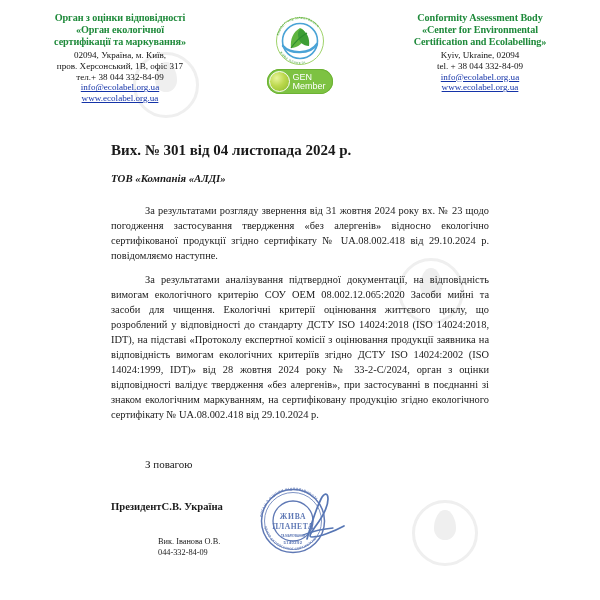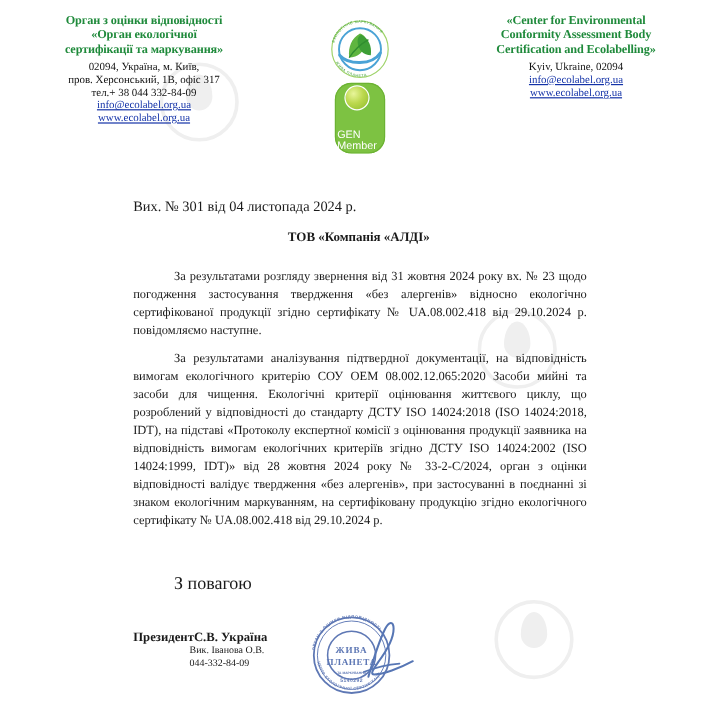--- a/index.html
+++ b/index.html
@@ -81,26 +81,25 @@
     display: flex;
     flex-direction: column;
     align-items: center;
     padding-top: 0px;
   }
   .logo-leaf { display: block; }
   .gen-badge {
     margin-top: 3px;
     display: flex;
     align-items: center;
-    gap: 16px;
+    gap: 2px;
     background: #7dc242;
     border-radius: 14px;
     padding: 2px 7px 2px 2px;
     box-shadow: 0 0 0 1px #6cb234 inset;
-    flex-direction: column;
   }
   .gen-globe {
     width: 19px; height: 19px;
     border-radius: 50%;
     background: radial-gradient(circle at 35% 32%, #e8f59a 0%, #bcd84e 45%, #8cbb2a 100%);
     border: 1.5px solid #fff;
     flex: none;
   }
   .gen-text {
     color: #ffffff;
@@ -115,43 +114,45 @@
   
   .doc-body {
     padding: 0 110px 0 115px;
     margin-top: 36px;
     font-size: 10.4px;
     line-height: 1.42;
   }
   .doc-body-inner { width: 378px; margin-left: -4px; }
 
   .ref-line {
-    font-size: 12px;
+    font-size: 15px;
     margin-bottom: 10px;
+    font-weight: bold;
   }
   .addressee {
-    text-align: center;
+    text-align: left;
     font-weight: bold;
     font-size: 10.8px;
     margin-bottom: 18px;
     padding-right: 2px;
+    font-style: italic;
   }
   p.para {
     margin: 0 0 9px 0;
     text-align: justify;
     text-indent: 34px;
     line-height: 1.44;
   }
 
   
   .sign-block { margin-top: 34px; }
   .regards {
     text-indent: 34px;
     margin-bottom: 26px;
-    font-size: 15px;
+    font-size: 11px;
   }
   .sign-row {
     position: relative;
     display: flex;
     justify-content: flex-start;
     align-items: flex-start;
     font-weight: bold;
     font-size: 10.6px;
   }
   .stamp-wrap {
@@ -233,26 +234,27 @@
         <div class="gen-globe"></div>
         <div class="gen-text">
           <span>GEN</span>
           <span>Member</span>
         </div>
       </div>
     </div>
 
     <div class="lh-col right">
       <div class="lh-title">
+        <span class="ln">Conformity Assessment Body</span>
         <span class="ln">«Center for Environmental</span>
-        <span class="ln">Conformity Assessment Body</span>
         <span class="ln">Certification and Ecolabelling»</span>
       </div>
       <div class="lh-addr">
         <span class="ln">Kyiv, Ukraine, 02094</span>
+        <span class="ln">tel. + 38 044 332-84-09</span>
         <a class="lh-link" href="#">info@ecolabel.org.ua</a>
         <a class="lh-link" href="#">www.ecolabel.org.ua</a>
       </div>
     </div>
   </div>
 
   <div class="doc-body">
     <div class="doc-body-inner">
 
       <div class="ref-line">Вих. № 301 від 04 листопада 2024 р.</div>

